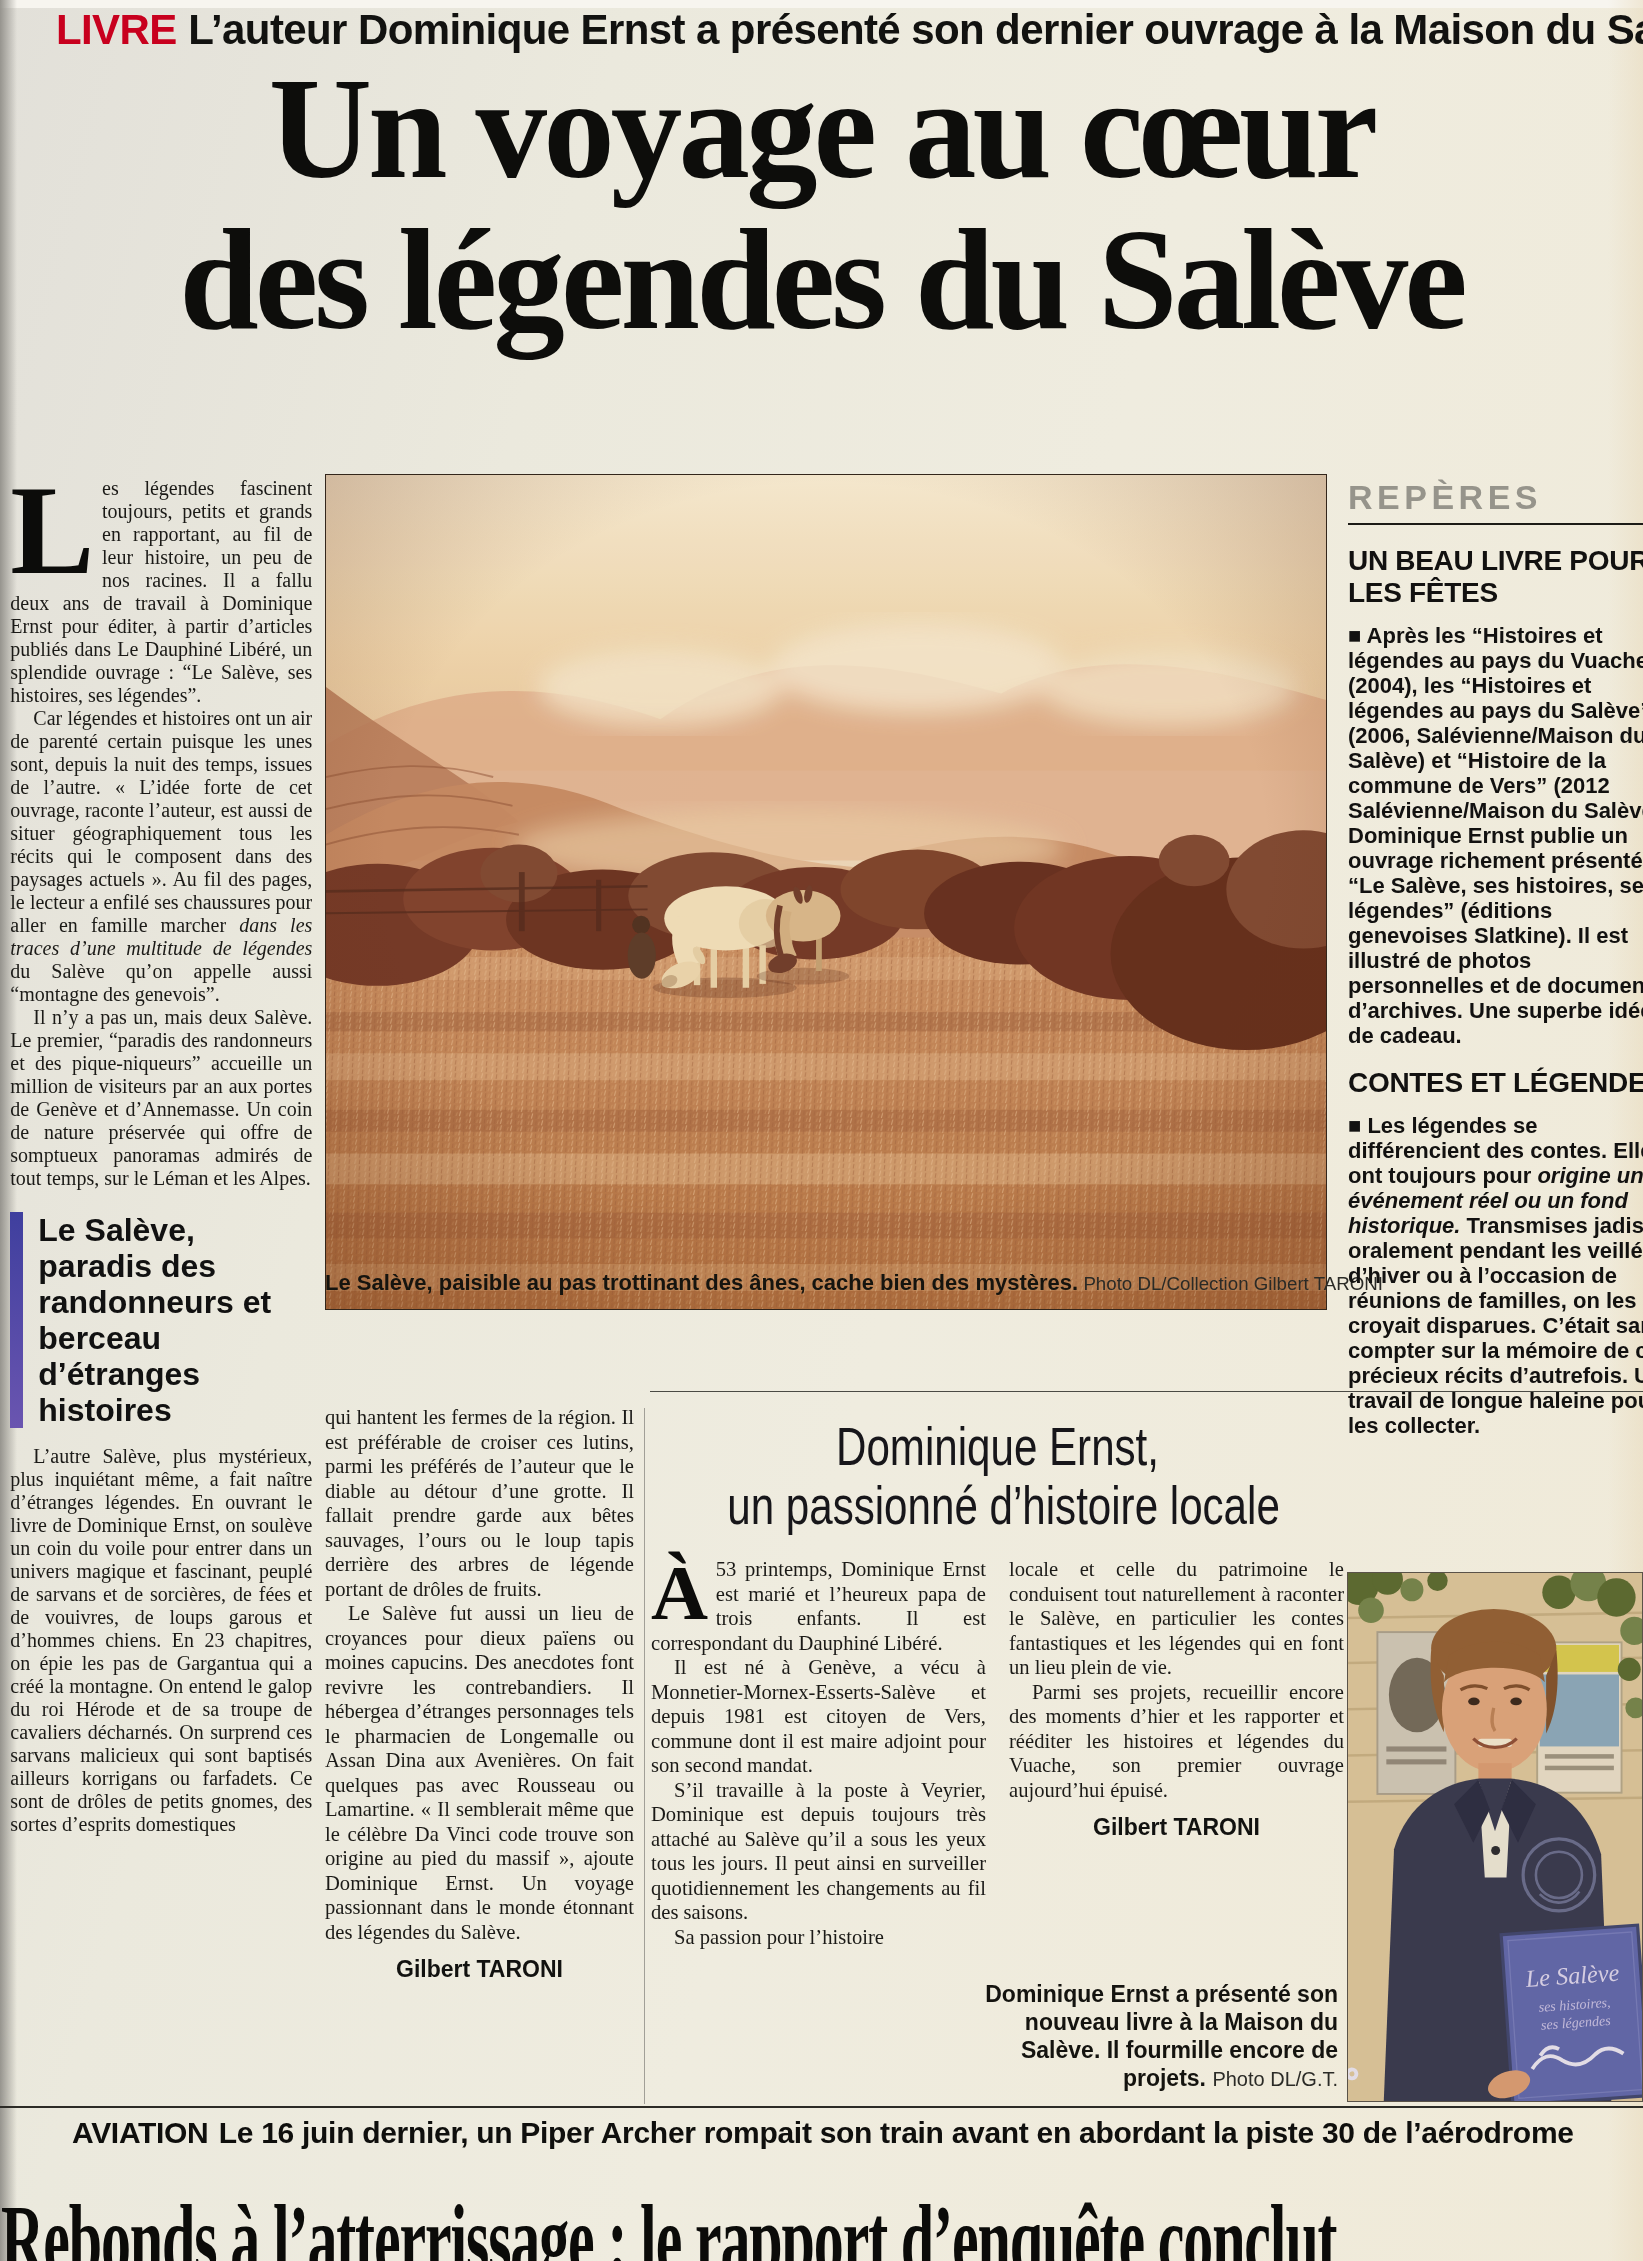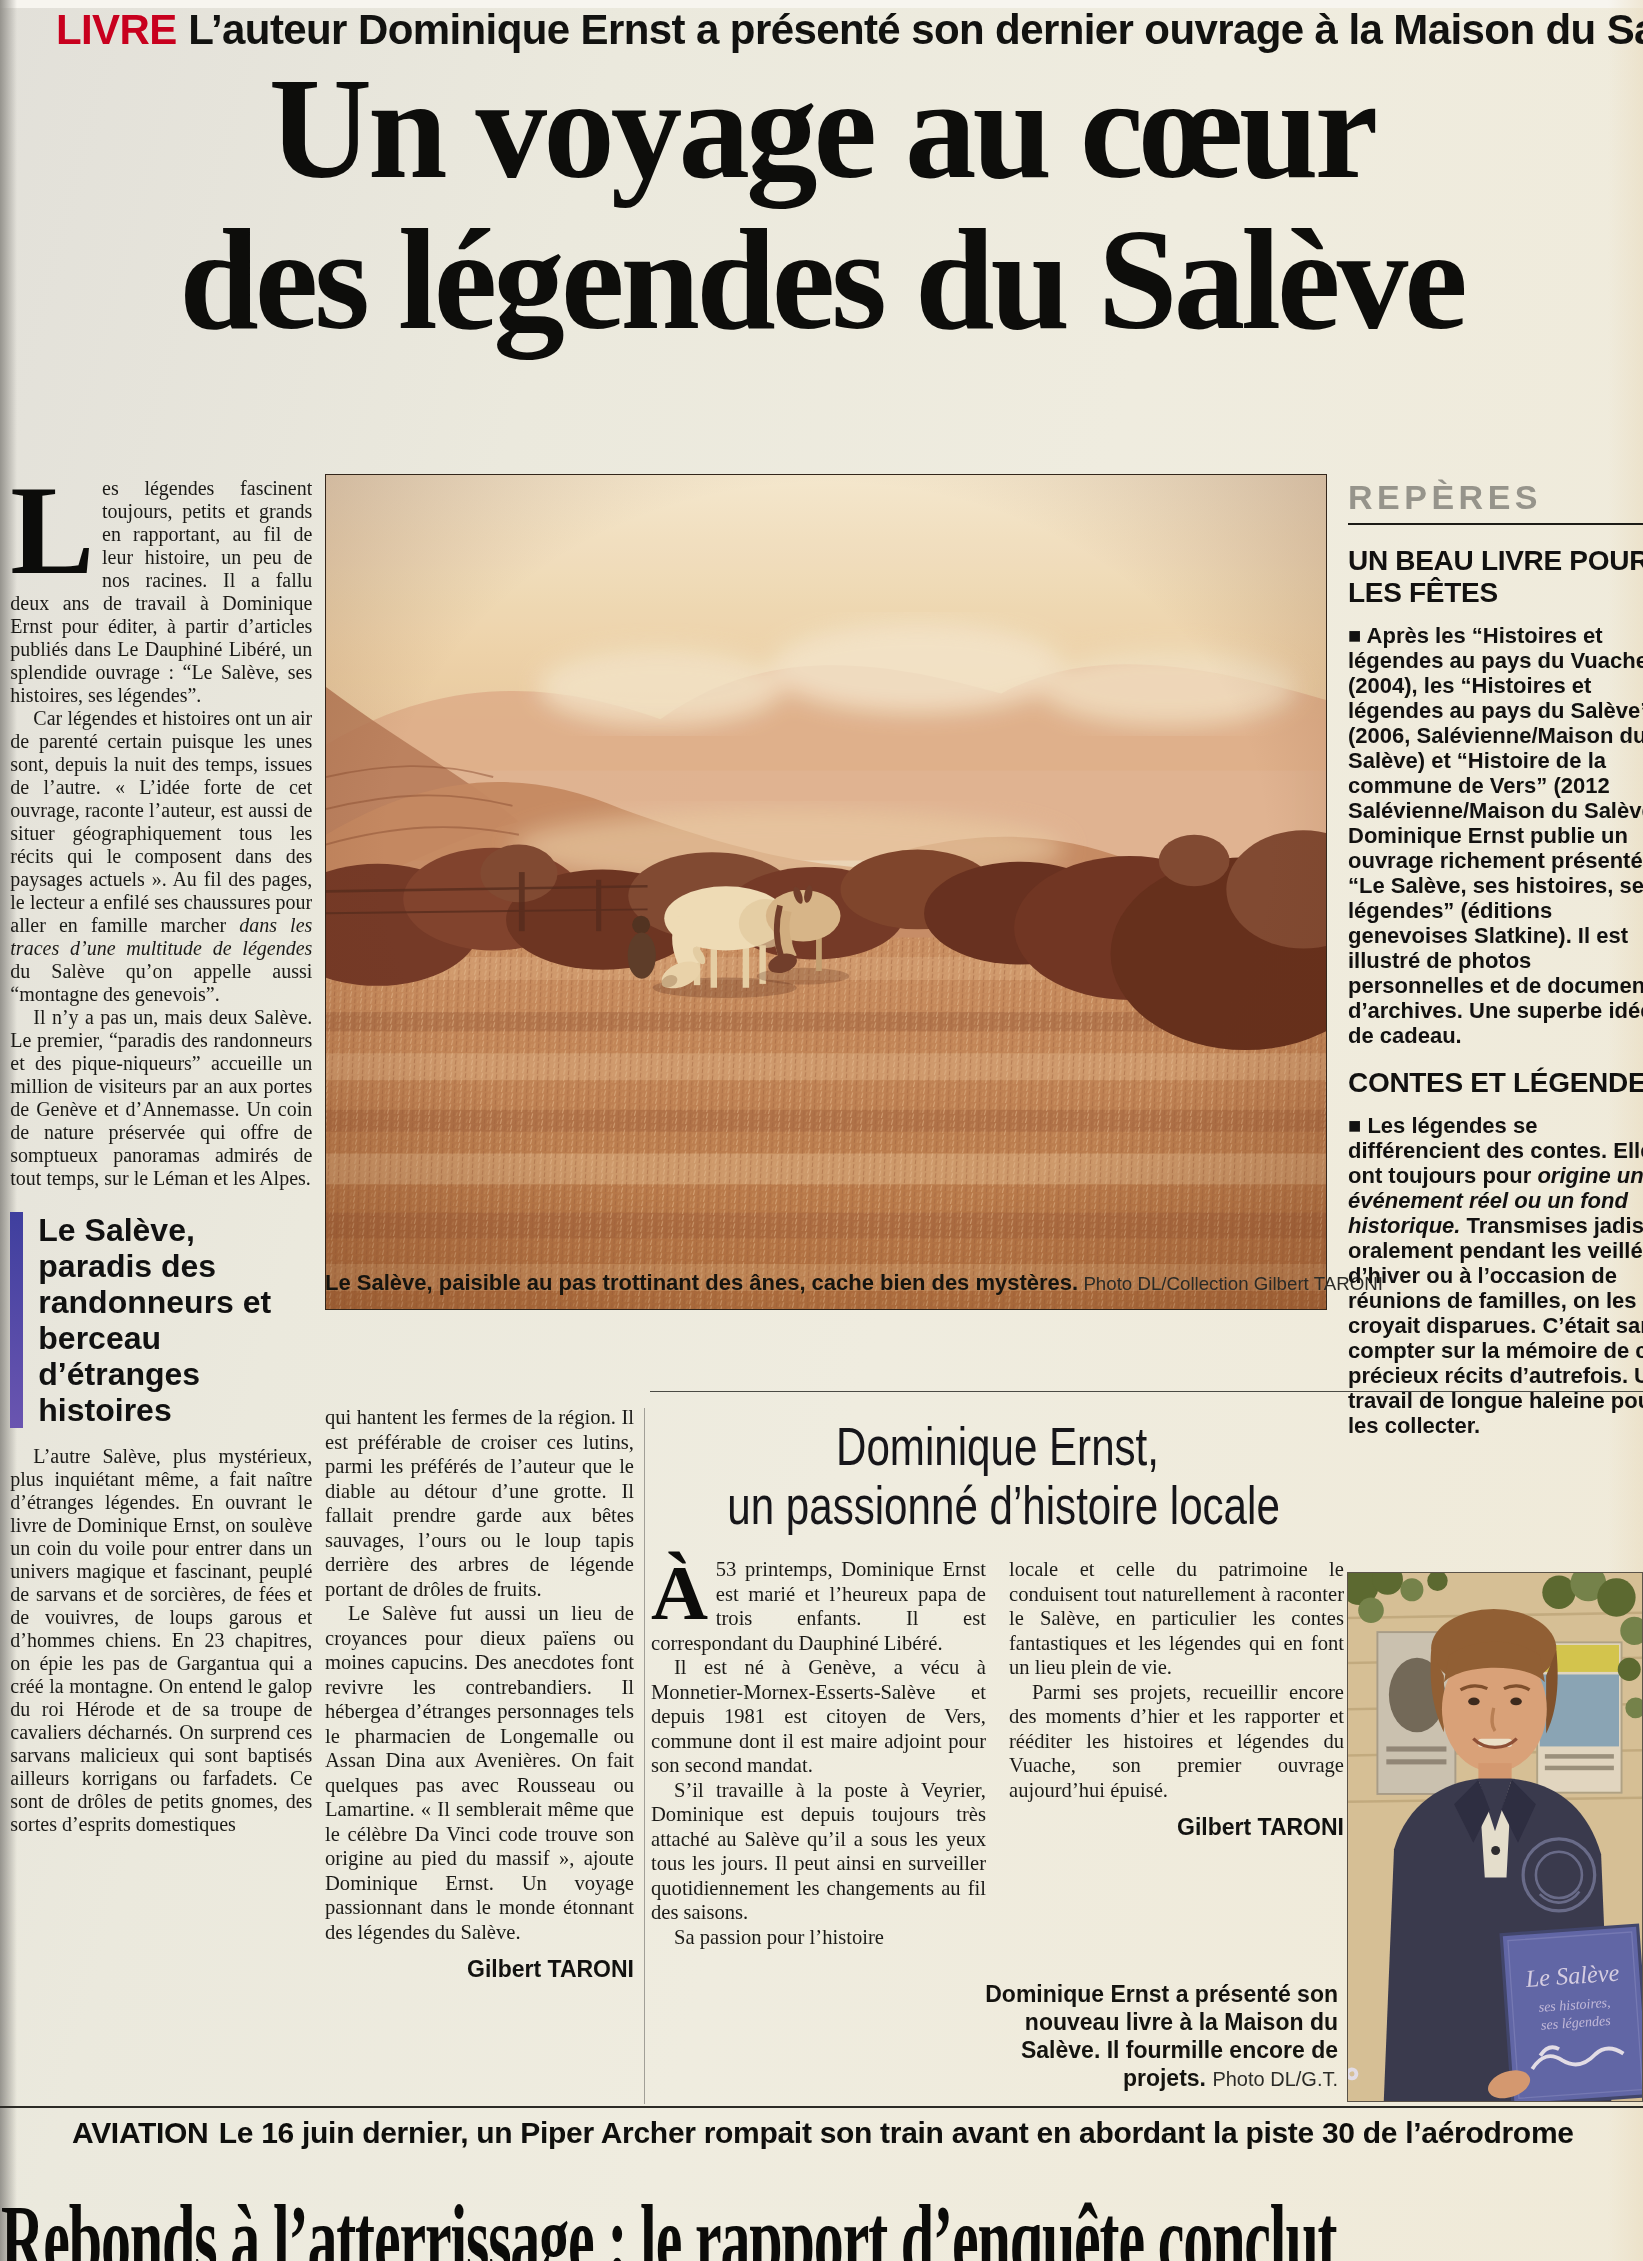--- a/index.html
+++ b/index.html
@@ -41,21 +41,21 @@
   .rep-rule{border:none;border-top:2.6px solid #1c1b16;margin:6.4px 0 19.3px 0;}
   .sidebar h4{margin:0 0 14px 0;font-weight:700;font-size:28px;line-height:32px;letter-spacing:-0.3px;}
   .sidebar p{margin:0 0 19.3px 0;font-weight:700;font-size:22px;line-height:25px;text-align:left;}
   
   .rule-mid{left:650px;top:1391px;width:994px;height:1.3px;background:#4a4a44;}
   .vrule{left:644px;top:1408px;width:1.3px;height:696px;background:#a19f97;}
   .bottom-rule{left:0;top:2106px;width:1643px;height:1.9px;background:#2c2b26;}
   
   .col2{left:325px;top:1405px;width:309px;height:709px;overflow:hidden;}
   .col2 p{font-size:20.6px;line-height:24.5px;}
-  .byline{text-align:right;font-family:"Liberation Sans",sans-serif;font-weight:700;font-size:23px;margin-top:11.6px;color:#121210;}
+  .byline{text-align:center;font-family:"Liberation Sans",sans-serif;font-weight:700;font-size:23px;margin-top:11.6px;color:#121210;}
   
   .article2{left:651px;top:1408px;width:693px;}
   .a2head{margin:9px 0 0 0;text-align:center;font-family:"Liberation Sans",sans-serif;font-weight:400;color:#17161a;}
   .a2head .cond{font-size:54px;line-height:59px;transform:scaleX(0.78);transform-origin:center;white-space:nowrap;}
   .a2cols{display:flex;gap:23px;margin-top:22px;}
   .a2cols .c{flex:1;}
   .a2cols p{font-size:20.6px;line-height:24.5px;}
   
   .caption2{left:985px;top:1980px;width:353px;text-align:right;font-family:"Liberation Sans",sans-serif;
             font-weight:700;font-size:23px;line-height:28px;color:#14130f;}

